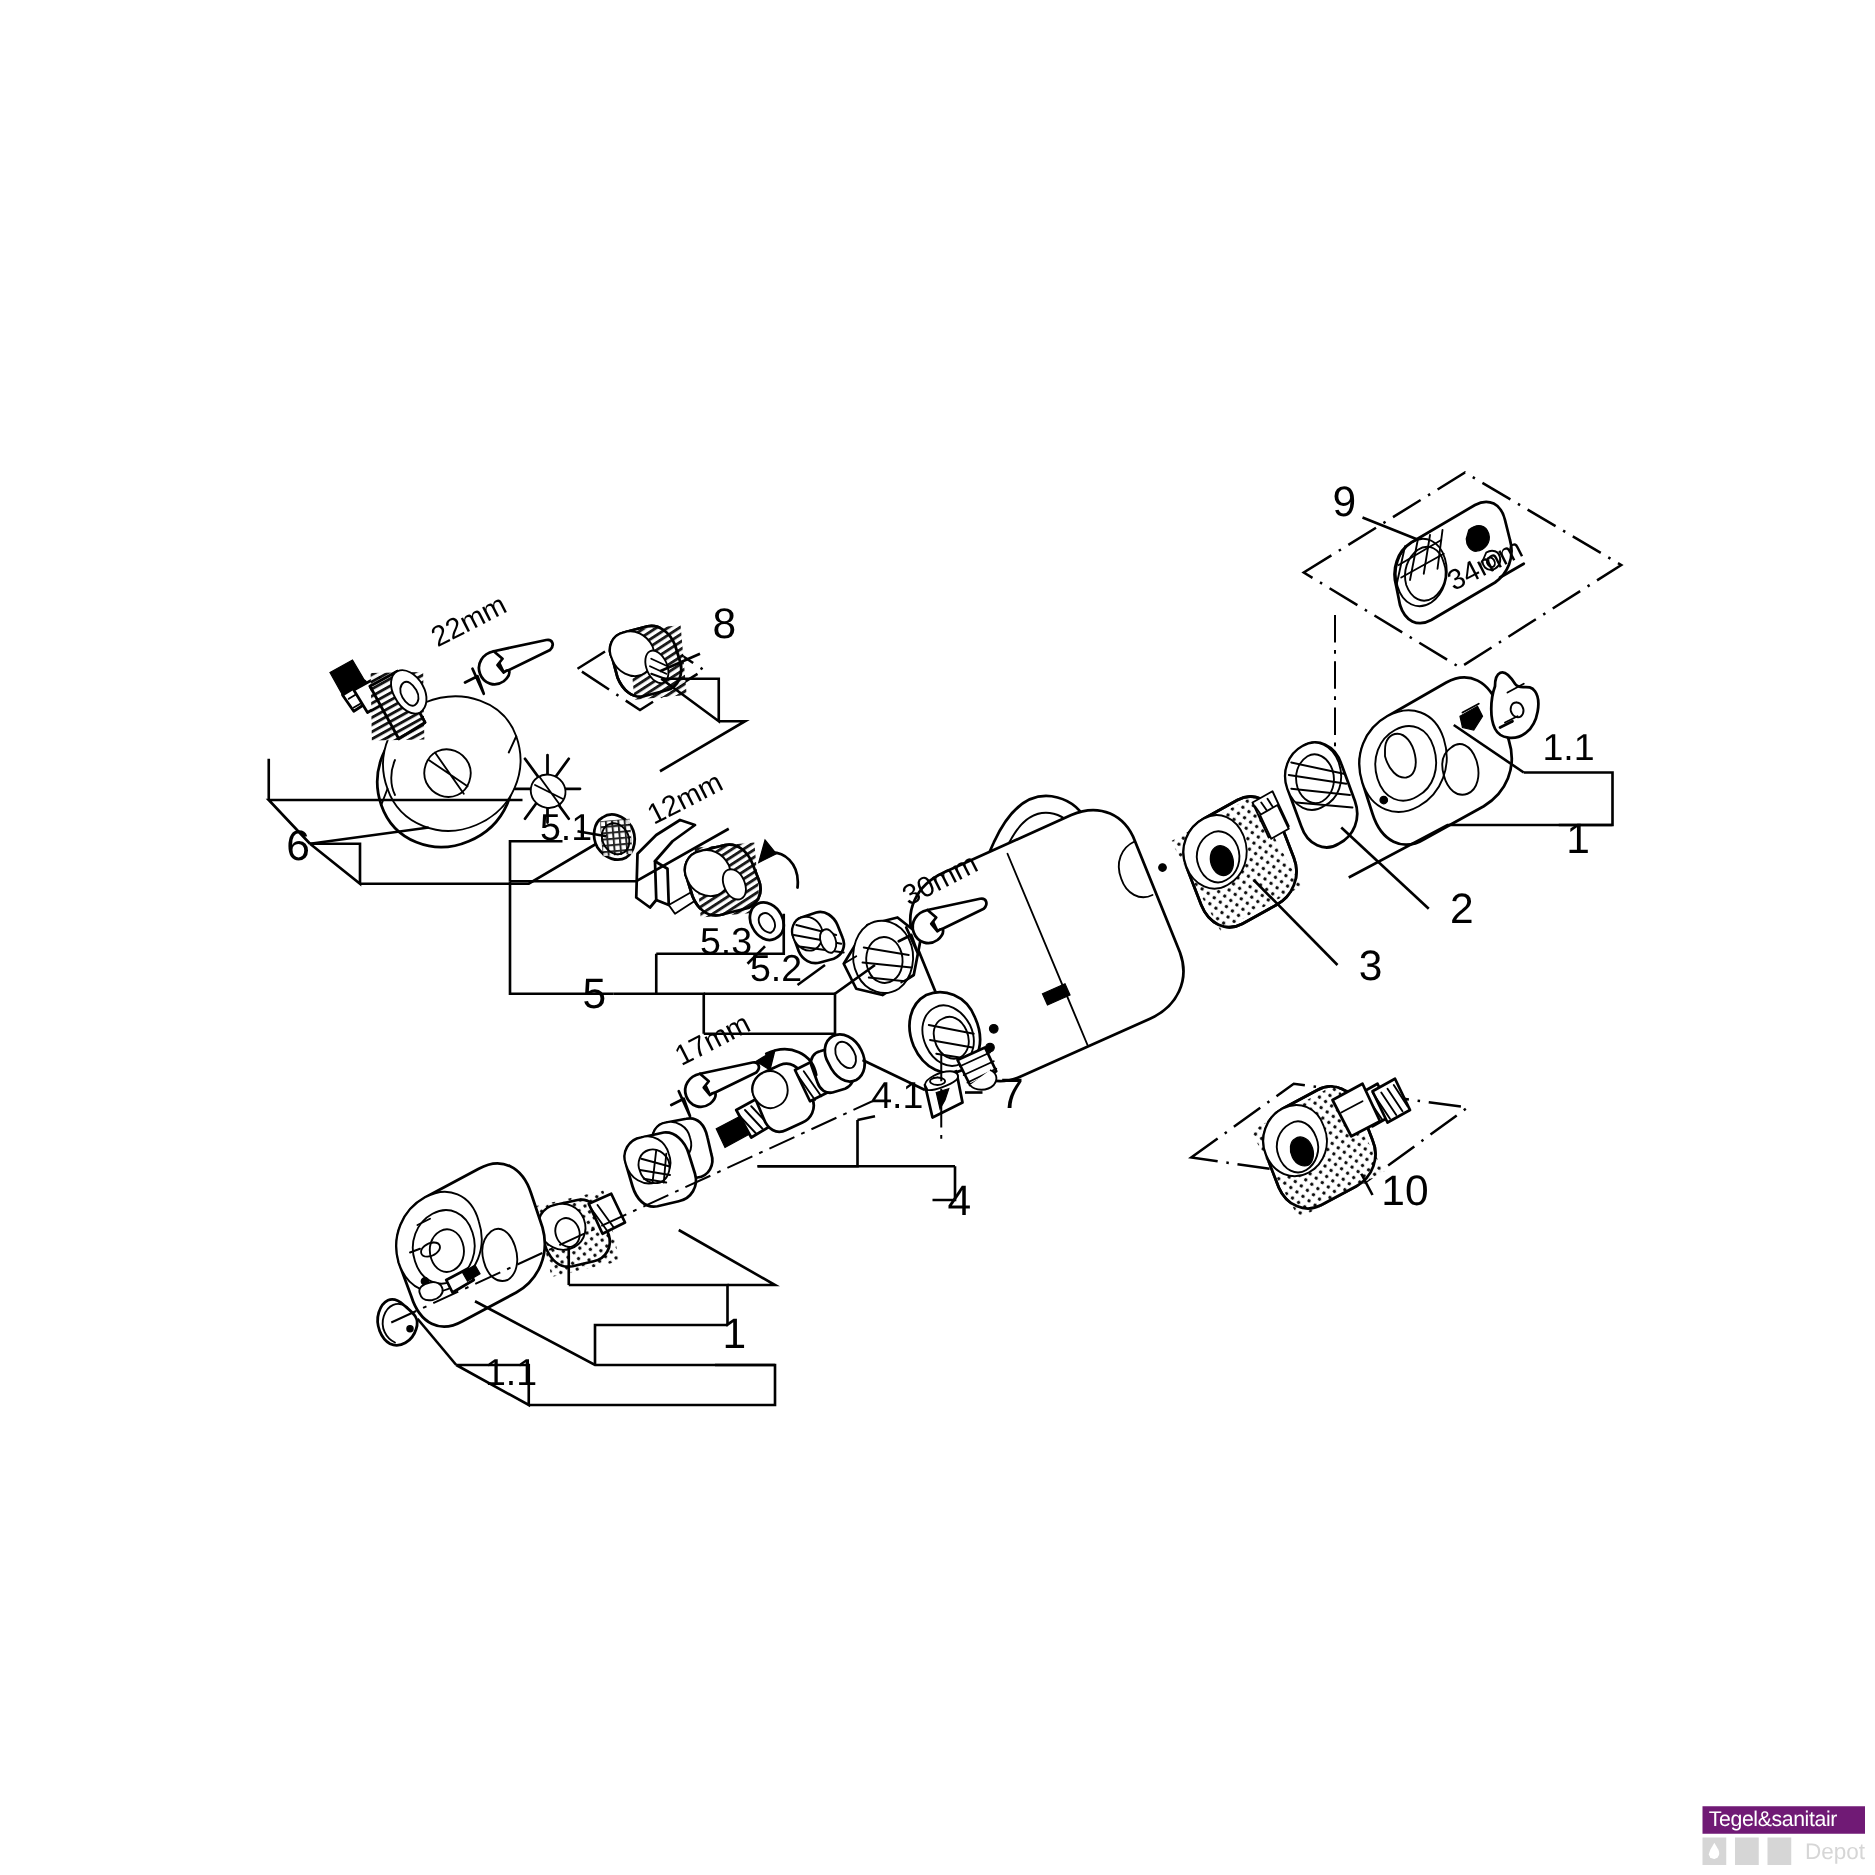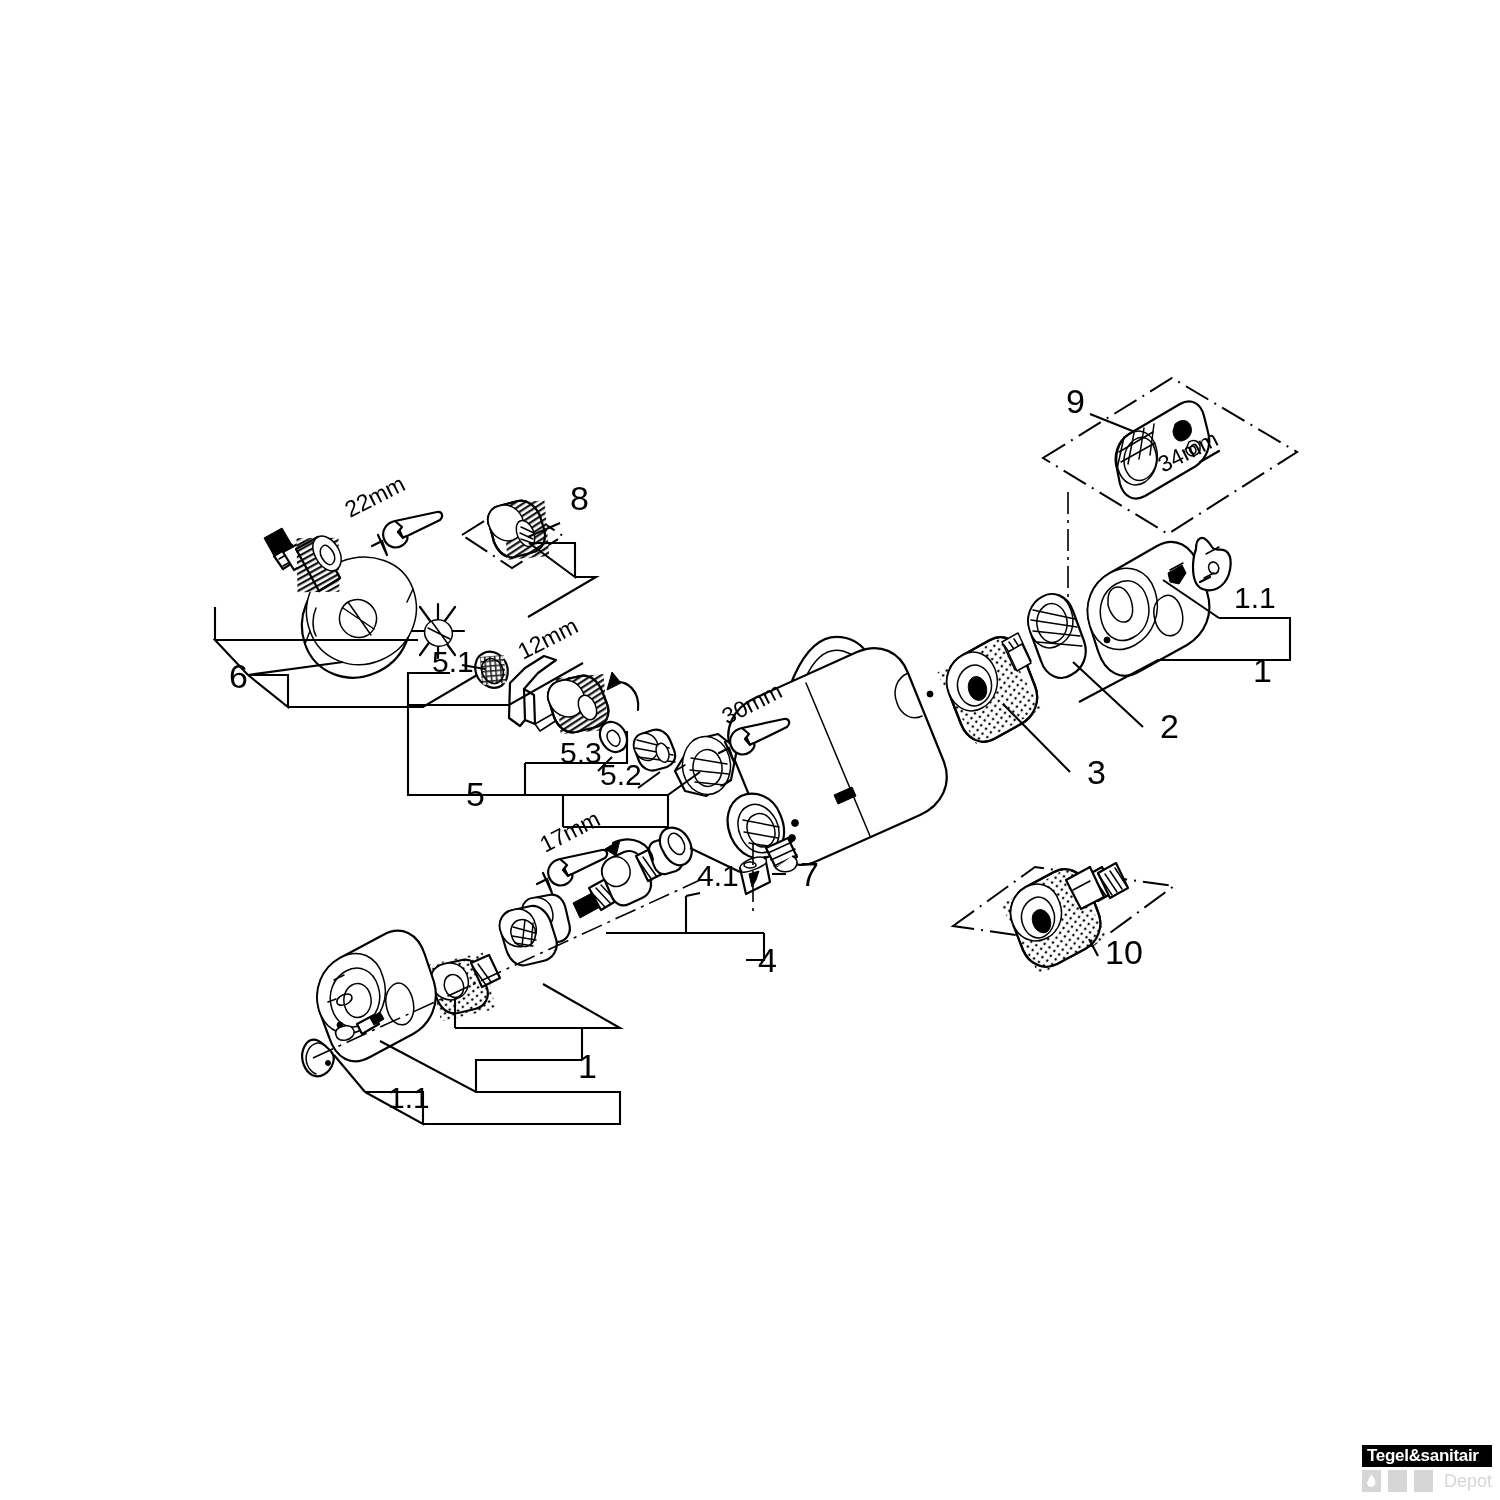--- a/index.html
+++ b/index.html
@@ -95,24 +95,24 @@
   
   #watermark {
     position: absolute;
     right: 8px;
     bottom: 8px;
     width: 130px;
     opacity: 1;
     user-select: none;
   }
   .wm-row1 {
-    background: #000000;
+    background: #701a75;
     color: #ffffff;
     font-family: "Liberation Sans", sans-serif;
-    font-weight: bold;
+    font-weight: normal;
     font-size: 17px;
     letter-spacing: -0.3px;
     padding: 2px 4px 3px 5px;
     line-height: 1;
     white-space: nowrap;
   }
   .wm-row2 {
     display: flex;
     align-items: stretch;
     margin-top: 3px;

